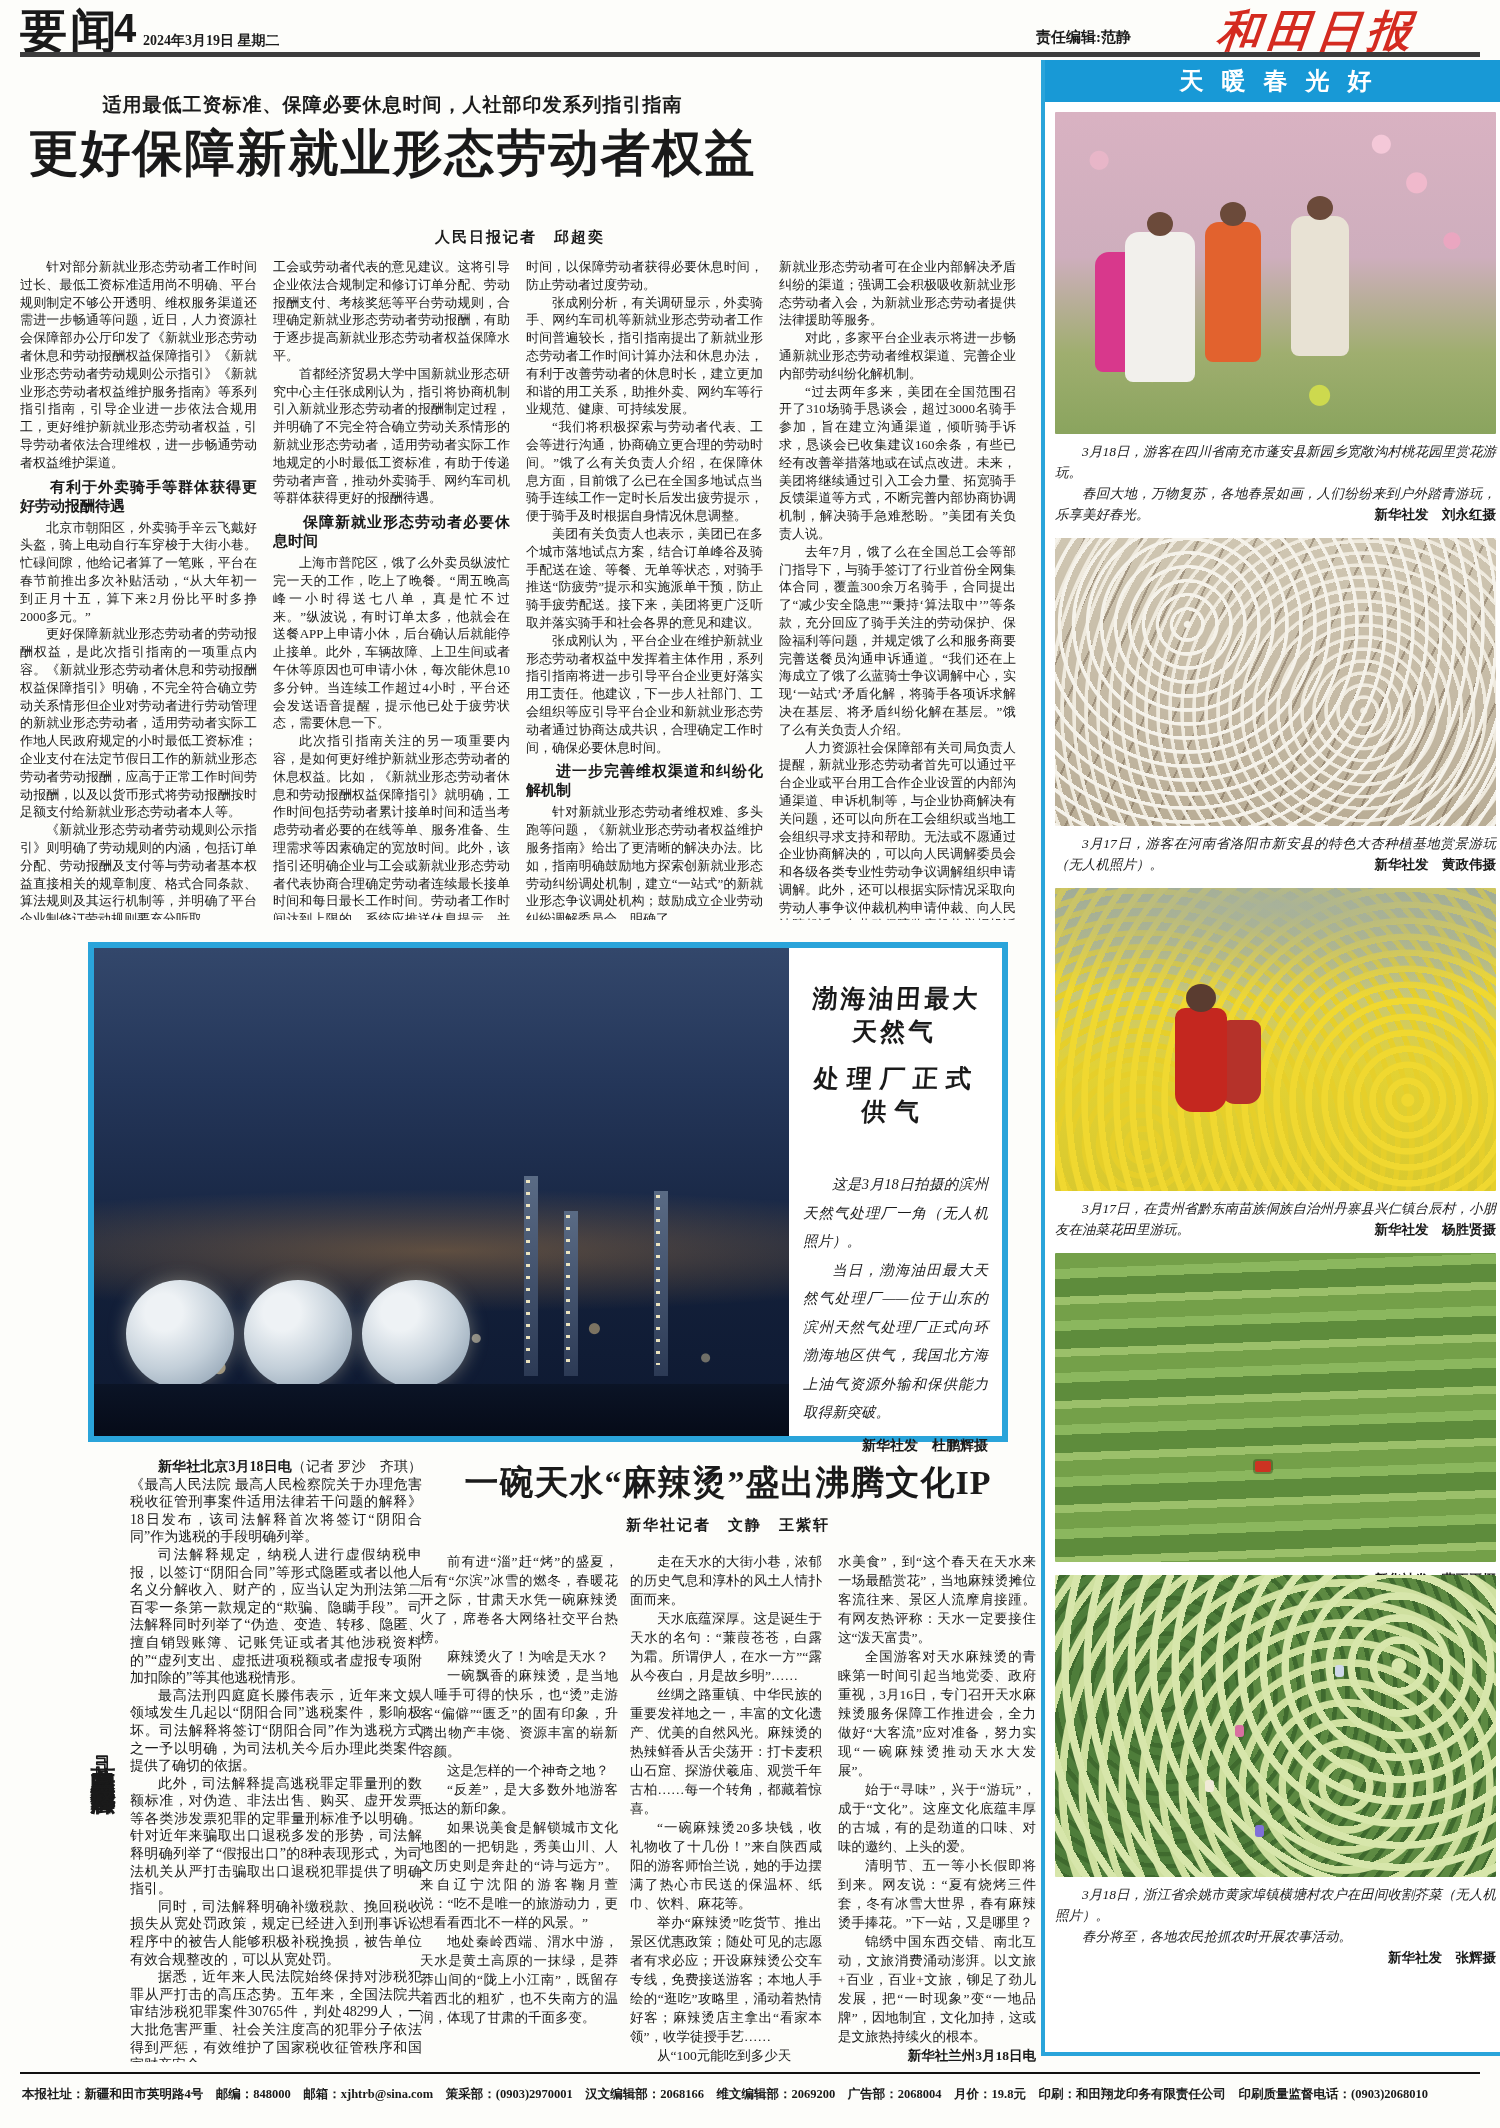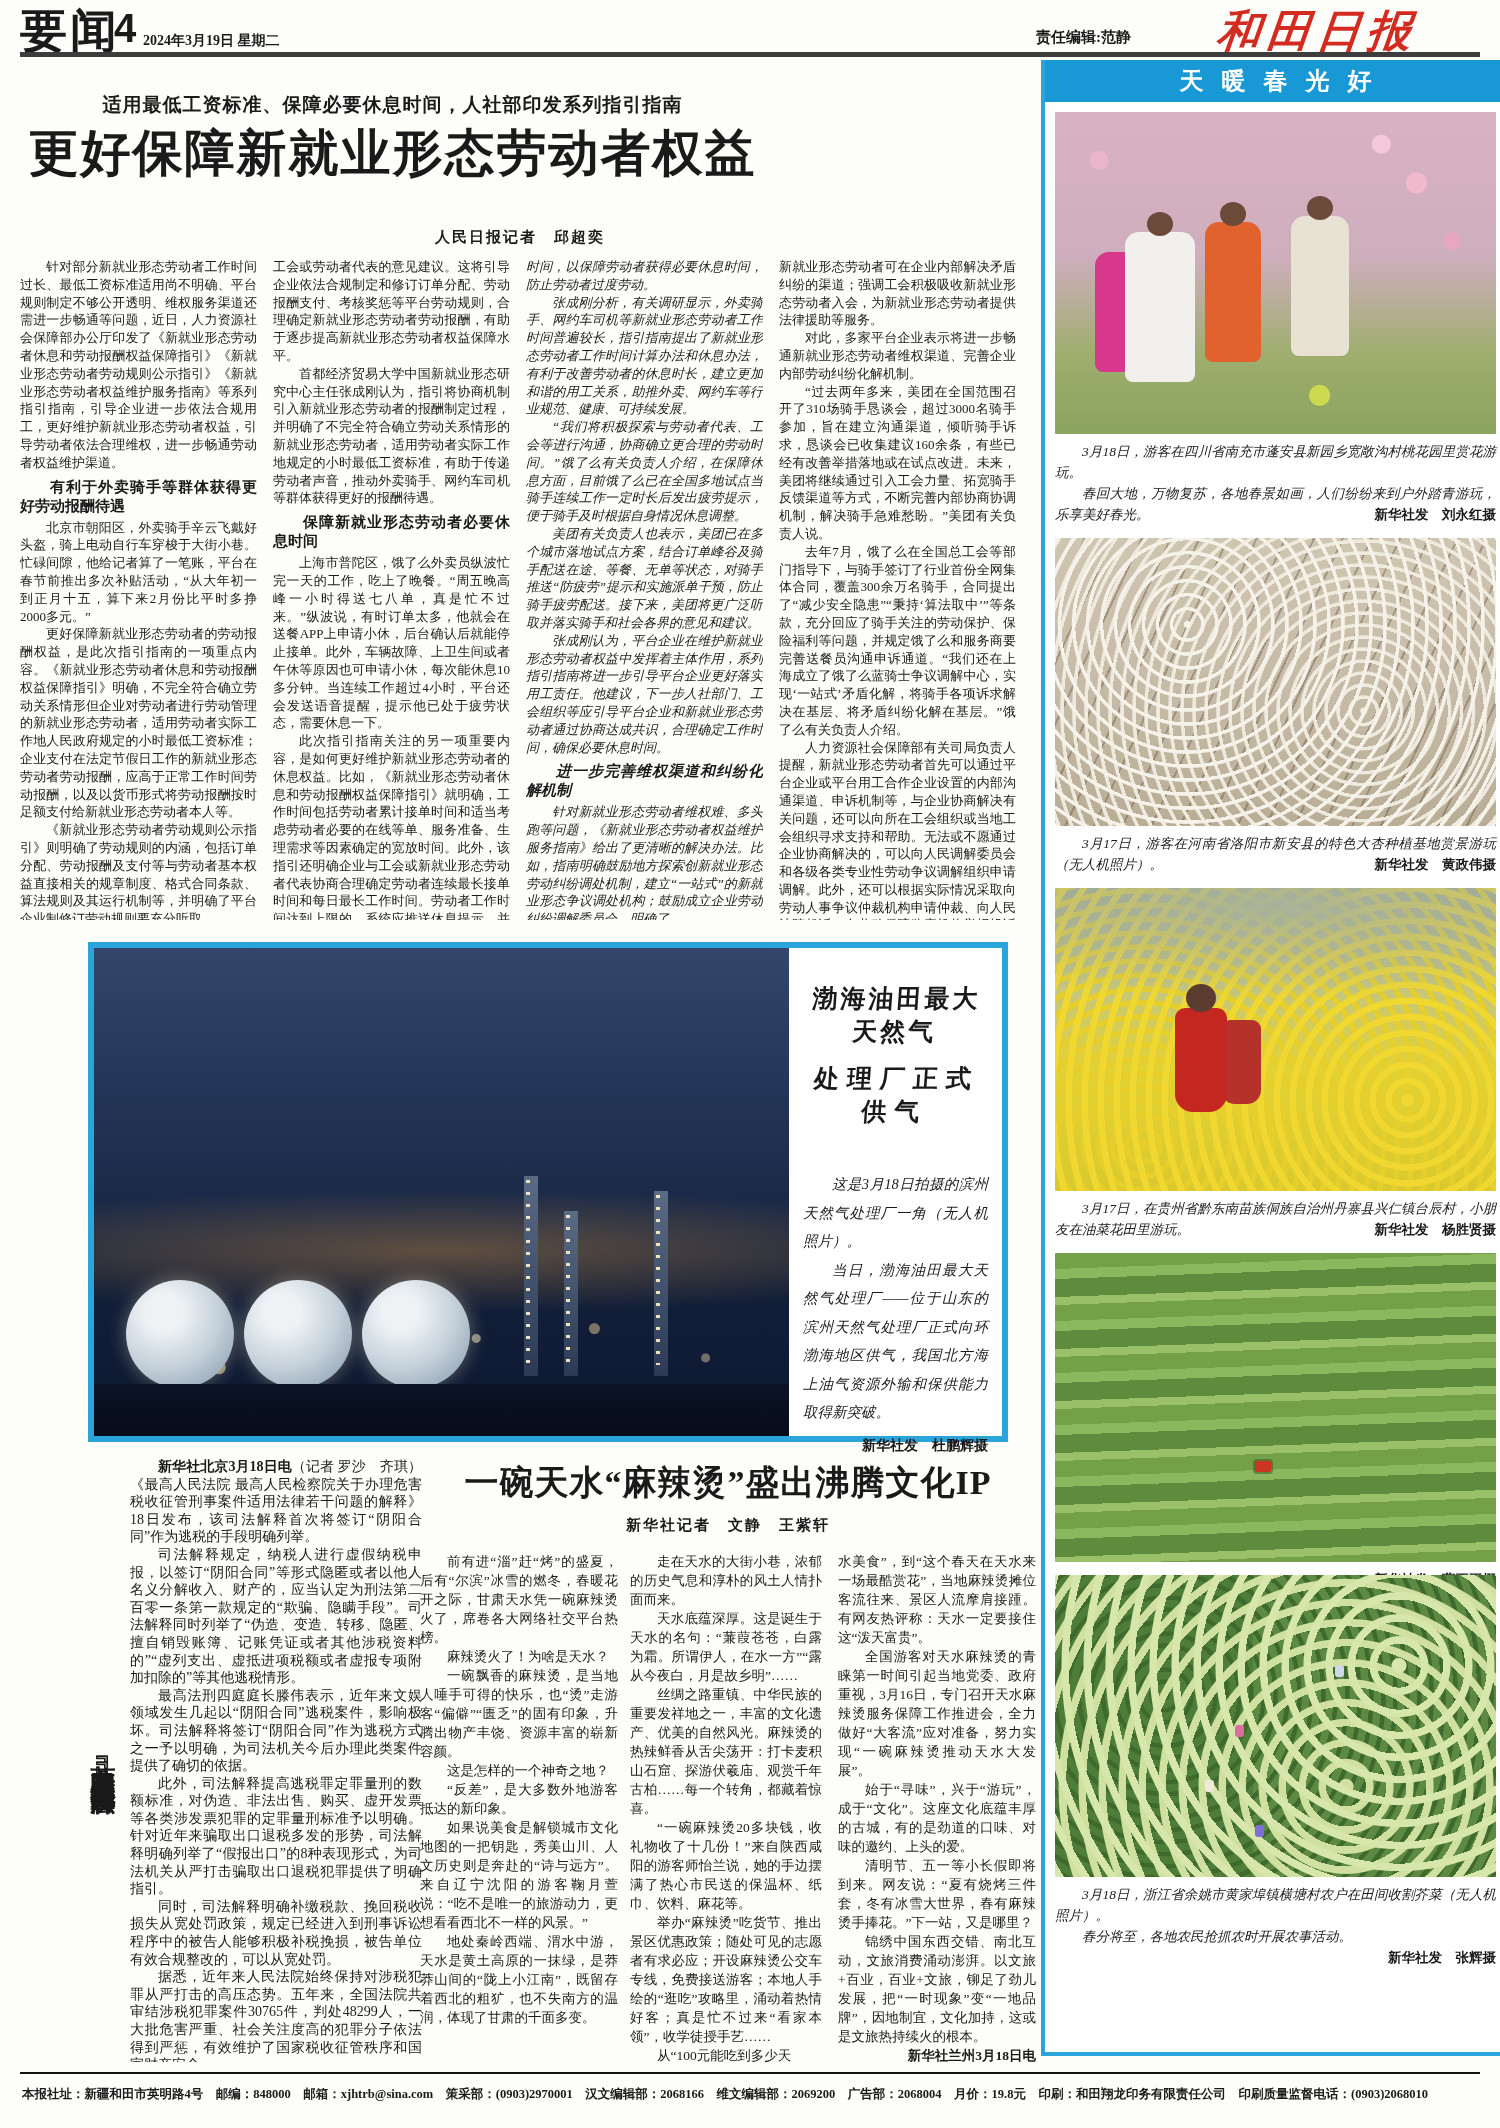--- a/index.html
+++ b/index.html
@@ -14,21 +14,21 @@
             color:#d42b20;font-style:italic;letter-spacing:6px;transform:skewX(-6deg);}
   .hdr-rule{position:absolute;left:20px;top:52px;width:1460px;height:5px;background:#3d3d3d;}
   
   .kicker{position:absolute;left:20px;top:92px;width:745px;text-align:center;font-size:19px;font-weight:bold;letter-spacing:1px;}
   .headline{position:absolute;left:20px;top:120px;width:745px;text-align:center;font-size:50px;font-weight:bold;letter-spacing:2px;}
   .byline{position:absolute;left:20px;top:228px;width:1000px;text-align:center;font-size:15px;font-weight:bold;letter-spacing:2px;}
   .mcol{position:absolute;top:258px;height:662px;width:237px;overflow:hidden;
         font-size:13px;line-height:17.8px;text-align:justify;}
   .mcol p{margin:0;text-indent:2em;}
   .mcol p.sub{font-size:15px;font-weight:bold;line-height:19px;margin:5px 0 4px;font-family:"Liberation Sans",sans-serif;}
-  .c1{left:20px;} .c2{left:273px;} .c3{left:526px;font-style:italic;} .c4{left:779px;}
+  .c1{left:20px;} .c2{left:273px;} .c3{left:526px;} .c4{left:779px;}
   
   .pbox{position:absolute;left:88px;top:942px;width:908px;height:488px;border:6px solid #2aa4da;background:#fff;display:flex;}
   .pbox-photo{position:relative;width:695px;height:100%;overflow:hidden;
      background:
        radial-gradient(circle at 18% 86%, rgba(255,230,170,.55) 0 6px, rgba(255,230,170,0) 7px),
        radial-gradient(circle at 30% 82%, rgba(255,214,130,.5) 0 5px, rgba(255,214,130,0) 6px),
        radial-gradient(circle at 55% 80%, rgba(255,240,200,.5) 0 4px, rgba(255,240,200,0) 5px),
        radial-gradient(circle at 72% 78%, rgba(255,220,150,.45) 0 5px, rgba(255,220,150,0) 6px),
        radial-gradient(circle at 88% 84%, rgba(255,235,180,.4) 0 4px, rgba(255,235,180,0) 5px),
        radial-gradient(ellipse 120% 18% at 50% 62%, rgba(233,160,70,.35), rgba(233,160,70,0) 70%),
@@ -209,21 +209,21 @@
     <p>这是怎样的一个神奇之地？</p>
     <p>“反差”，是大多数外地游客抵达的新印象。</p>
     <p>如果说美食是解锁城市文化地图的一把钥匙，秀美山川、人文历史则是奔赴的“诗与远方”。来自辽宁沈阳的游客鞠月萱说：“吃不是唯一的旅游动力，更想看看西北不一样的风景。”</p>
     <p>地处秦岭西端、渭水中游，天水是黄土高原的一抹绿，是莽莽山间的“陇上小江南”，既留存着西北的粗犷，也不失南方的温润，体现了甘肃的千面多变。</p>
   </div>
   <div class="mlcol ml2">
     <p>走在天水的大街小巷，浓郁的历史气息和淳朴的风土人情扑面而来。</p>
     <p>天水底蕴深厚。这是诞生于天水的名句：“蒹葭苍苍，白露为霜。所谓伊人，在水一方”“露从今夜白，月是故乡明”……</p>
     <p>丝绸之路重镇、中华民族的重要发祥地之一，丰富的文化遗产、优美的自然风光。麻辣烫的热辣鲜香从舌尖荡开：打卡麦积山石窟、探游伏羲庙、观赏千年古柏……每一个转角，都藏着惊喜。</p>
     <p>“一碗麻辣烫20多块钱，收礼物收了十几份！”来自陕西咸阳的游客师怡兰说，她的手边摆满了热心市民送的保温杯、纸巾、饮料、麻花等。</p>
-    <p>举办“麻辣烫”吃货节、推出景区优惠政策；随处可见的志愿者有求必应；开设麻辣烫公交车专线，免费接送游客；本地人手绘的“逛吃”攻略里，涌动着热情好客；真是忙不过来“看家本领”，收学徒授手艺……</p>
+    <p>举办“麻辣烫”吃货节、推出景区优惠政策；随处可见的志愿者有求必应；开设麻辣烫公交车专线，免费接送游客；本地人手绘的“逛吃”攻略里，涌动着热情好客；麻辣烫店主拿出“看家本领”，收学徒授手艺……</p>
     <p>从“100元能吃到多少天</p>
   </div>
   <div class="mlcol ml3">
     <p style="text-indent:0">水美食”，到“这个春天在天水来一场最酷赏花”，当地麻辣烫摊位客流往来、景区人流摩肩接踵。有网友热评称：天水一定要接住这“泼天富贵”。</p>
     <p>全国游客对天水麻辣烫的青睐第一时间引起当地党委、政府重视，3月16日，专门召开天水麻辣烫服务保障工作推进会，全力做好“大客流”应对准备，努力实现“一碗麻辣烫推动天水大发展”。</p>
     <p>始于“寻味”，兴于“游玩”，成于“文化”。这座文化底蕴丰厚的古城，有的是劲道的口味、对味的邀约、上头的爱。</p>
     <p>清明节、五一等小长假即将到来。网友说：“夏有烧烤三件套，冬有冰雪大世界，春有麻辣烫手捧花。”下一站，又是哪里？</p>
     <p>锦绣中国东西交错、南北互动，文旅消费涌动澎湃。以文旅+百业，百业+文旅，铆足了劲儿发展，把“一时现象”变“一地品牌”，因地制宜，文化加持，这或是文旅热持续火的根本。</p>
     <p class="ml-dateline">新华社兰州3月18日电</p>
   </div>

